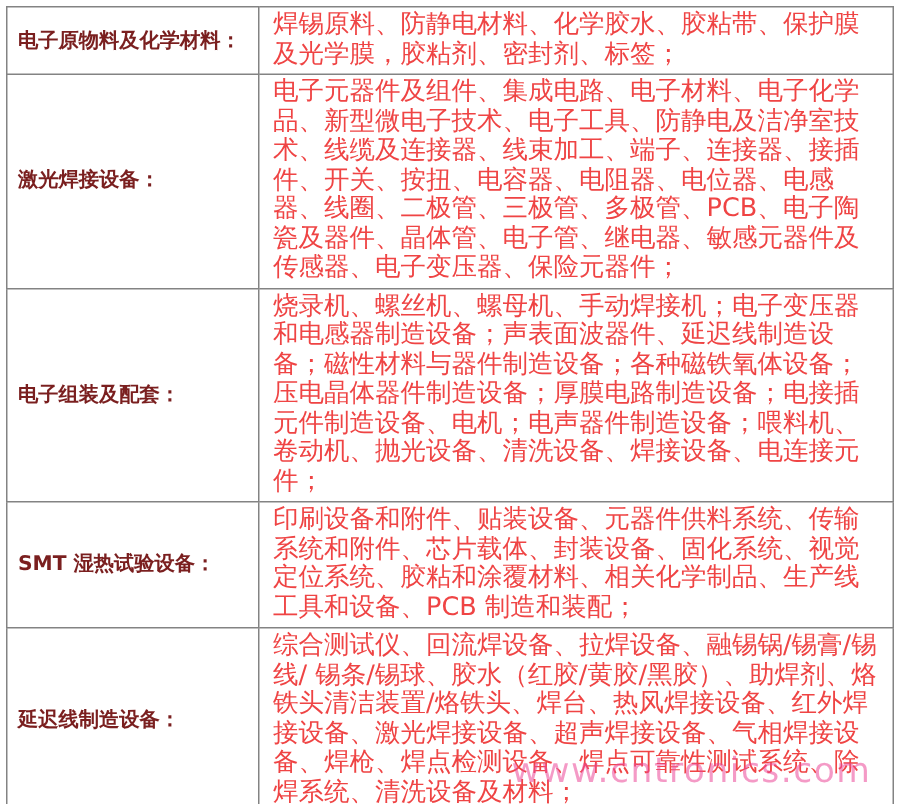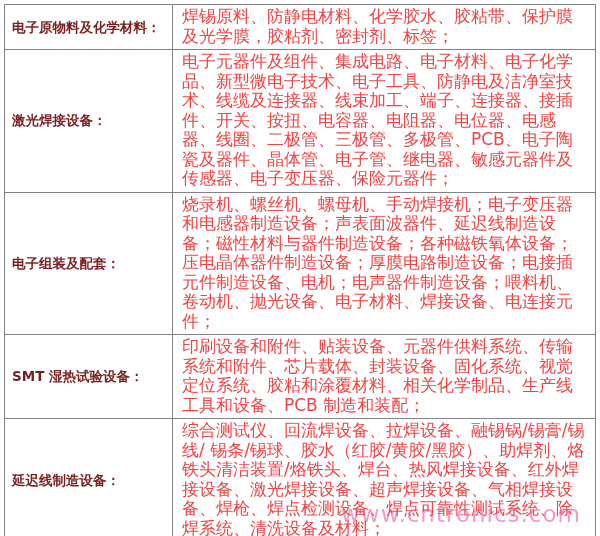--- a/index.html
+++ b/index.html
@@ -63,21 +63,21 @@
         <tr>
           <td class="cat">电子原物料及化学材料：</td>
           <td class="desc">焊锡原料、防静电材料、化学胶水、胶粘带、保护膜及光学膜，胶粘剂、密封剂、标签；</td>
         </tr>
         <tr>
           <td class="cat">激光焊接设备：</td>
           <td class="desc">电子元器件及组件、集成电路、电子材料、电子化学品、新型微电子技术、电子工具、防静电及洁净室技术、线缆及连接器、线束加工、端子、连接器、接插件、开关、按扭、电容器、电阻器、电位器、电感器、线圈、二极管、三极管、多极管、PCB、电子陶瓷及器件、晶体管、电子管、继电器、敏感元器件及传感器、电子变压器、保险元器件；</td>
         </tr>
         <tr>
           <td class="cat">电子组装及配套：</td>
-          <td class="desc">烧录机、螺丝机、螺母机、手动焊接机；电子变压器和电感器制造设备；声表面波器件、延迟线制造设备；磁性材料与器件制造设备；各种磁铁氧体设备；压电晶体器件制造设备；厚膜电路制造设备；电接插元件制造设备、电机；电声器件制造设备；喂料机、卷动机、抛光设备、电子材料、焊接设备、电连接元件；</td>
+          <td class="desc">烧录机、螺丝机、螺母机、手动焊接机；电子变压器和电感器制造设备；声表面波器件、延迟线制造设备；磁性材料与器件制造设备；各种磁铁氧体设备；压电晶体器件制造设备；厚膜电路制造设备；电接插元件制造设备、电机；电声器件制造设备；喂料机、卷动机、抛光设备、清洗设备、焊接设备、电连接元件；</td>
         </tr>
         <tr>
           <td class="cat">SMT 湿热试验设备：</td>
           <td class="desc">印刷设备和附件、贴装设备、元器件供料系统、传输系统和附件、芯片载体、封装设备、固化系统、视觉定位系统、胶粘和涂覆材料、相关化学制品、生产线工具和设备、PCB 制造和装配；</td>
         </tr>
         <tr>
           <td class="cat">延迟线制造设备：</td>
           <td class="desc">综合测试仪、回流焊设备、拉焊设备、融锡锅/锡膏/锡线/ 锡条/锡球、胶水（红胶/黄胶/黑胶）、助焊剂、烙铁头清洁装置/烙铁头、焊台、热风焊接设备、红外焊接设备、激光焊接设备、超声焊接设备、气相焊接设备、焊枪、焊点检测设备、焊点可靠性测试系统、除焊系统、清洗设备及材料；</td>
         </tr>
         <tr>

